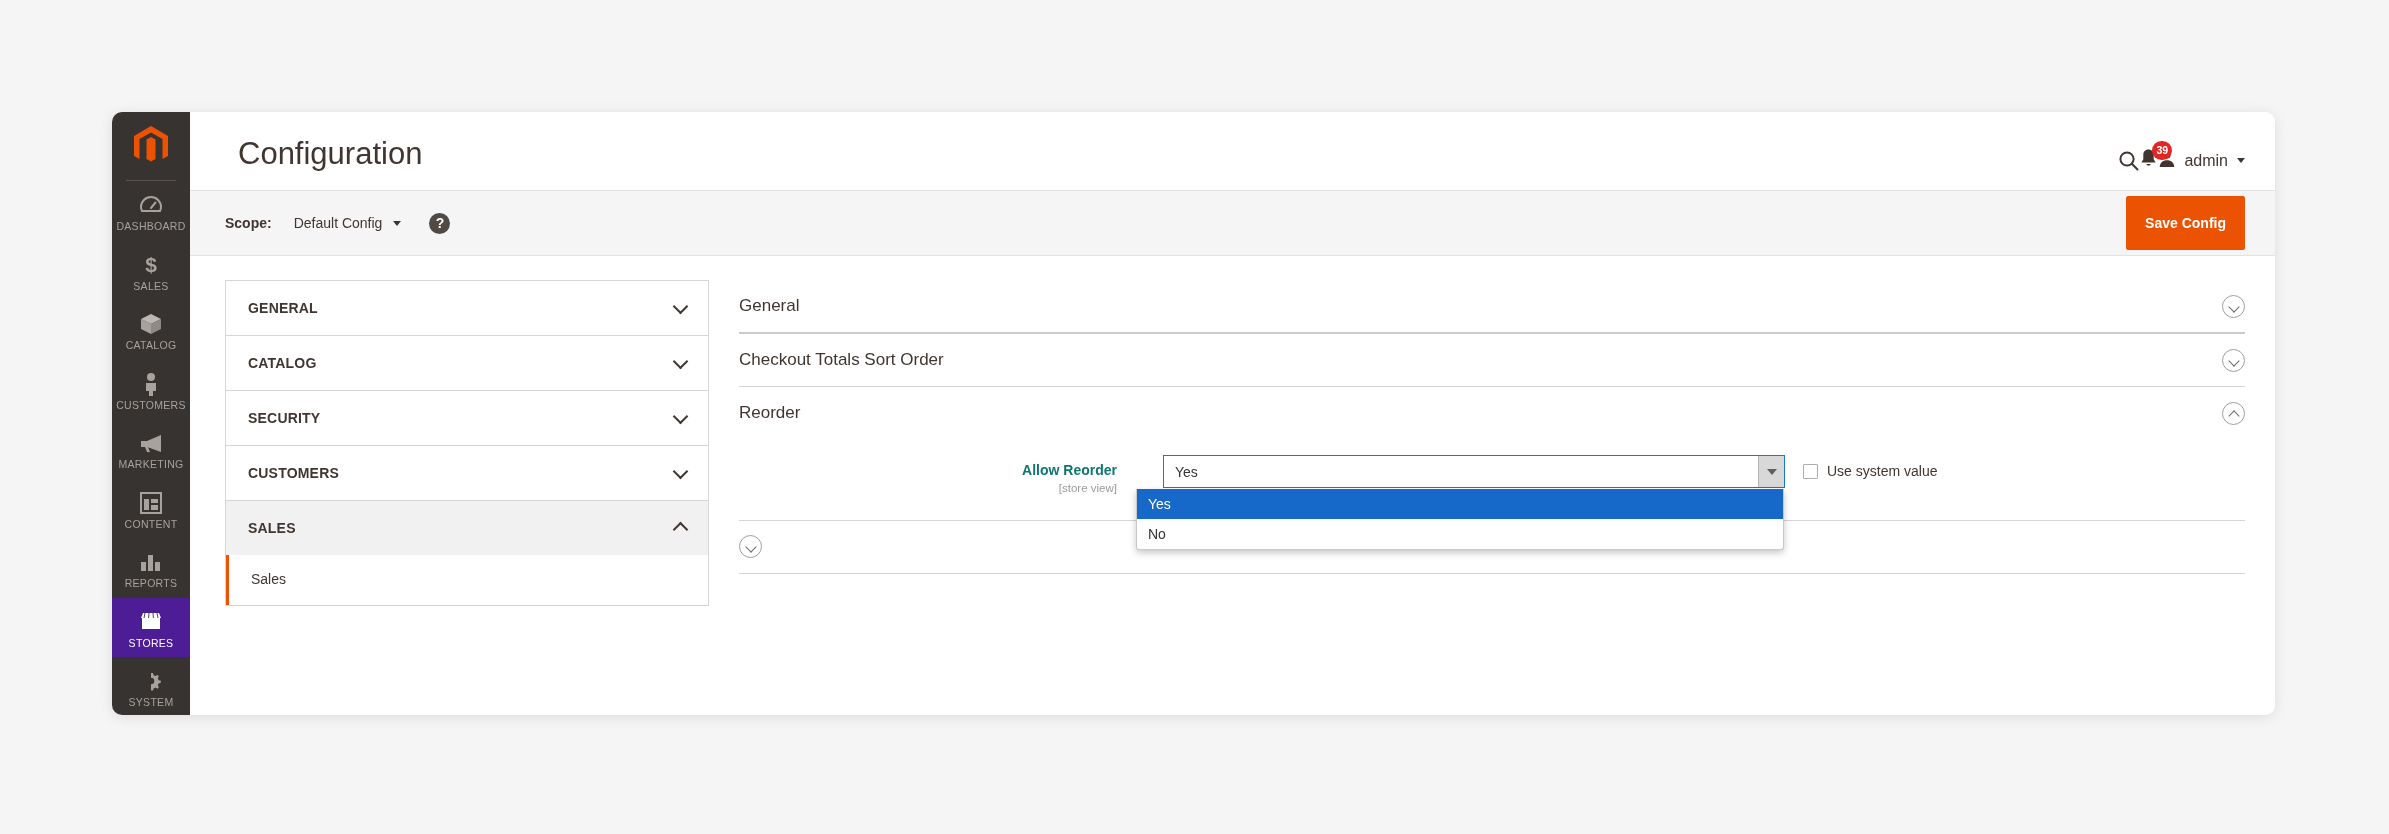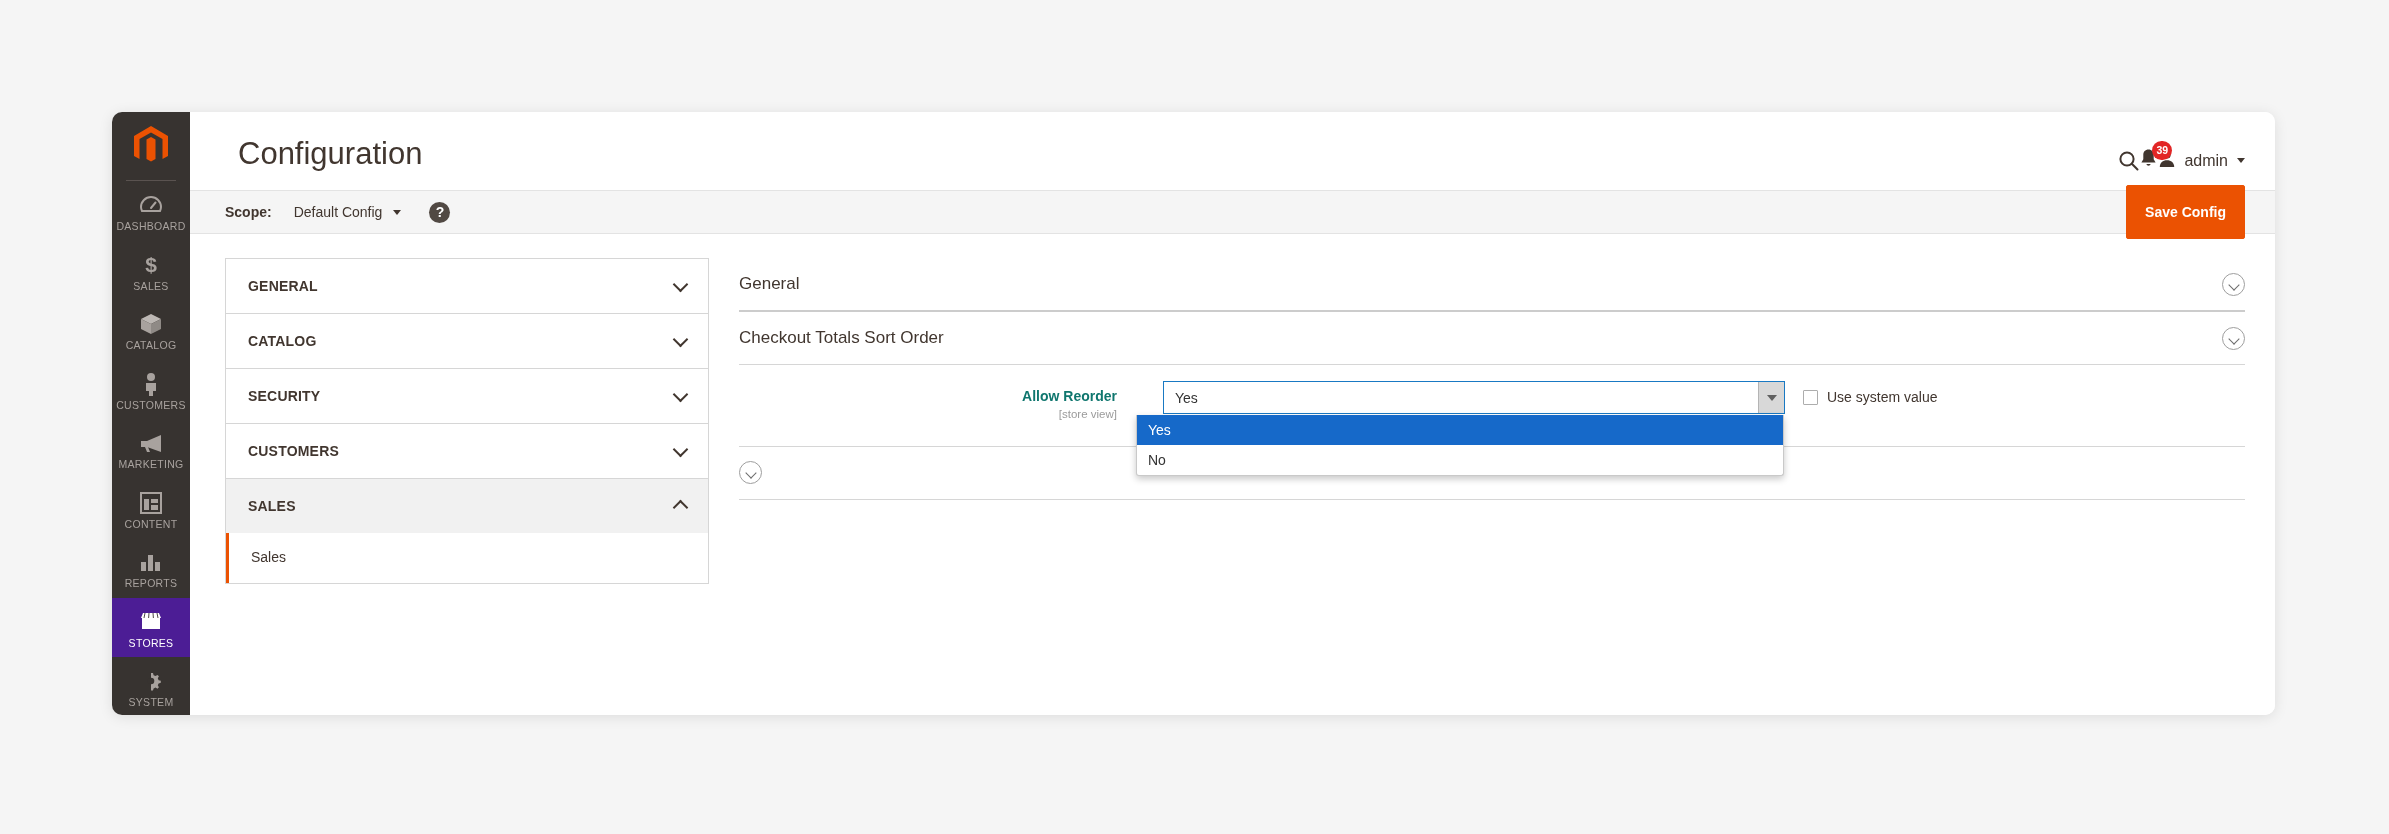--- a/index.html
+++ b/index.html
@@ -116,21 +116,21 @@
     border-right: 4px solid transparent;
     border-top: 5px solid #41362f;
     margin-left: 1px;
   }
 
   
   .scope-bar {
     background: #f5f5f5;
     border-top: 1px solid #e3e3e3;
     border-bottom: 1px solid #e3e3e3;
-    height: 44px;
+    height: 66px;
     display: flex; align-items: center;
     padding: 0 30px 0 35px;
   }
   .scope-label {
     font-size: 14px; font-weight: bold; color: #41362f;
     margin-right: 22px;
   }
   .scope-select {
     font-size: 14px; color: #41362f;
     display: flex; align-items: center; gap: 10px;
@@ -535,20 +535,24 @@
         </div>
 
         <div class="section">
           <div class="section-head">
             <span class="section-title">Checkout Totals Sort Order</span>
             <span class="circle-chev"></span>
           </div>
         </div>
 
         <div class="section">
+          <div class="section-head">
+            <span class="section-title">Reorder</span>
+            <span class="circle-chev up"></span>
+          </div>
           <div class="section-body">
             <div class="field-row">
               <div class="field-label-wrap">
                 <div class="field-label">Allow Reorder</div>
                 <div class="field-scope">[store view]</div>
               </div>
               <div class="select-wrap">
                 <div class="fake-select">
                   <span class="fake-select-value">Yes</span>
                   <span class="select-arrow-btn"></span>

